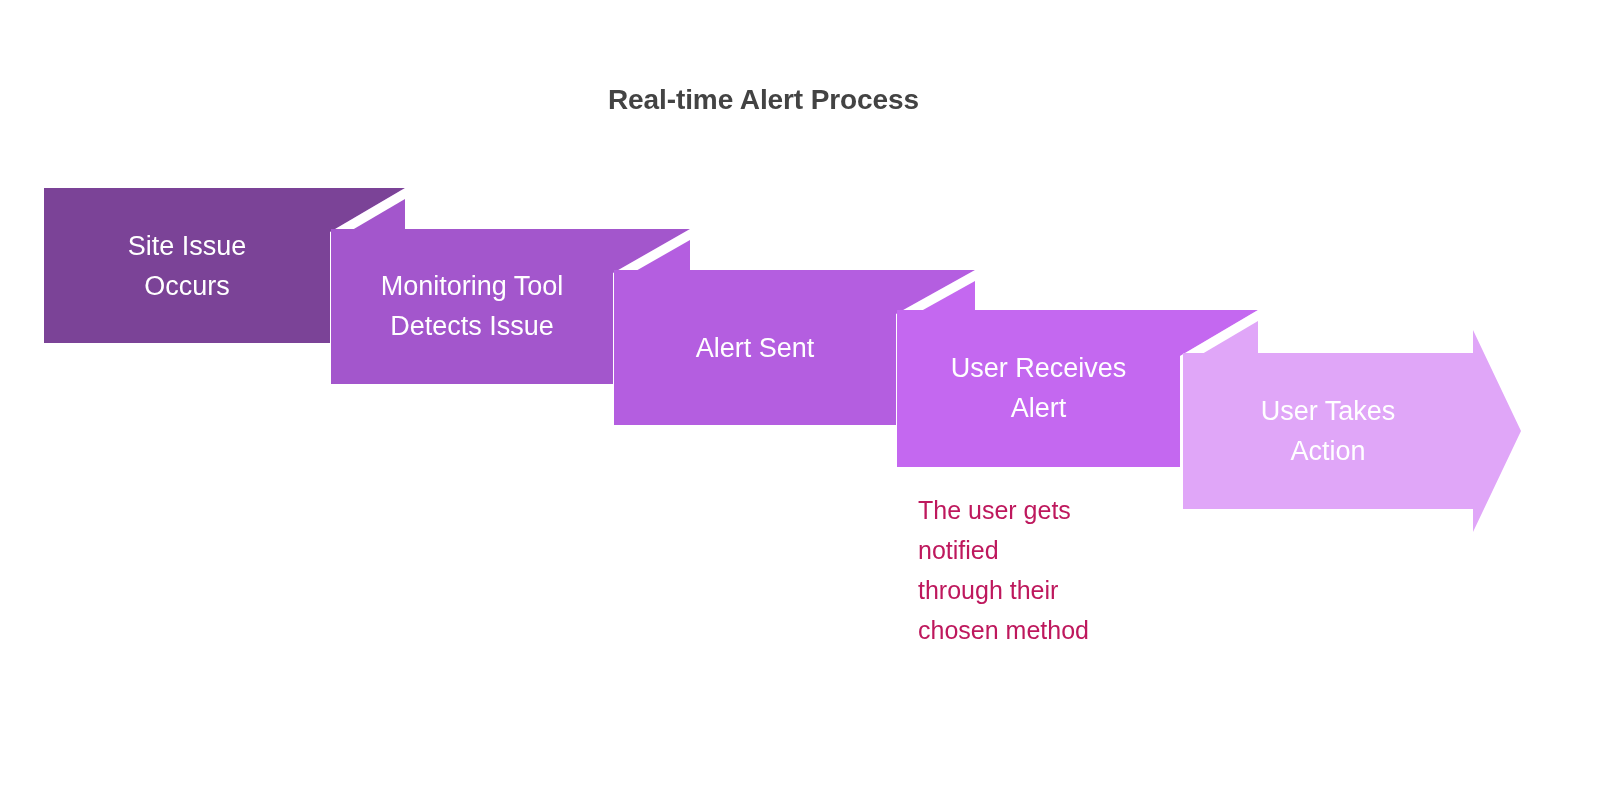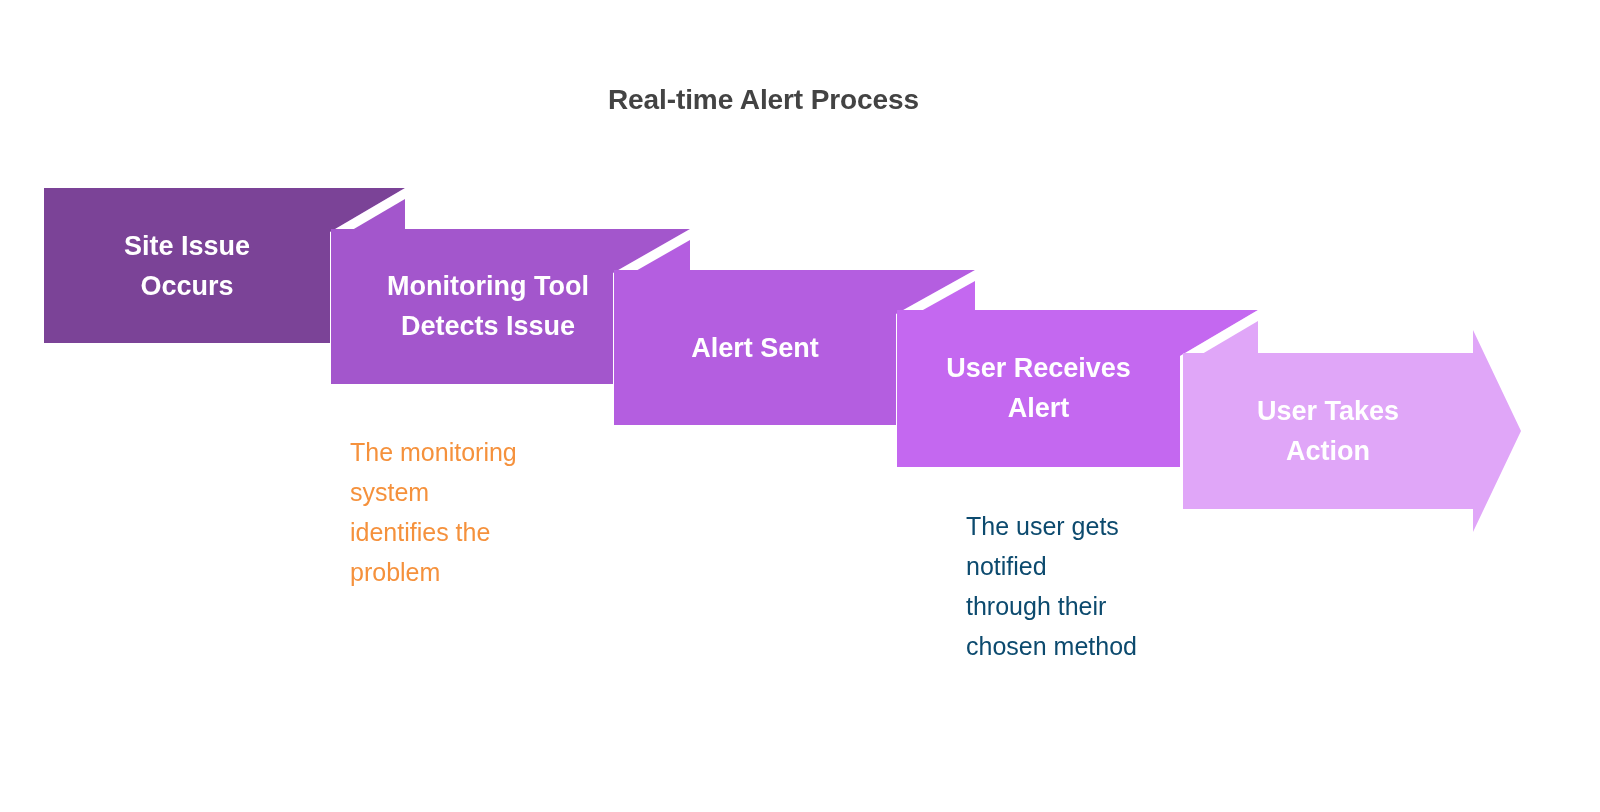--- a/index.html
+++ b/index.html
@@ -46,21 +46,20 @@
   }
 
   .step-label {
     position: absolute;
     text-align: center;
     color: #ffffff;
     font-size: 27px;
     line-height: 40px;
     white-space: pre-line;
     pointer-events: none;
-    font-weight: bold;
   }
 
   .step-desc {
     position: absolute;
     font-size: 25px;
     line-height: 40px;
     white-space: pre-line;
   }
 </style>
 </head>
@@ -88,30 +87,26 @@
     <polygon points="1180,310 1258,310 1258,389 1180,356" fill="#E0A6F8"></polygon>
     <polygon points="897,310 1258,310 1180,356 1180,467 897,467" fill="#C468F0"></polygon>
     <polygon points="1258,310 1180,356 1180,367 1258,321" fill="#ffffff"></polygon>
 
     <polygon points="1183,353 1473,353 1473,330 1521,431 1473,532 1473,509 1183,509" fill="#E0A6F8"></polygon>
 
   </svg>
 
   <div class="step-label" style="left:44px;  top:226px; width:286px;">Site Issue
 Occurs</div>
-  <div class="step-label" style="left:331px; top:266px; width:282px;padding-left:16px;">Monitoring Tool
+  <div class="step-label" style="left:331px; top:266px; width:282px;">Monitoring Tool
 Detects Issue</div>
   <div class="step-label" style="left:614px; top:328px; width:282px;">Alert Sent</div>
   <div class="step-label" style="left:1183px; top:391px; width:290px;">User Takes
 Action</div>
   <div class="step-label" style="left:897px; top:348px; width:283px;">User Receives
 Alert</div>
 
-  <div class="step-desc" style="left:350px;  top:432px; width:265px; color:#F5913C;">The monitoring
-system
-identifies the
-problem</div>
-  <div class="step-desc" style="left:918px;  top:506px; width:270px; color:#0c4a6e;margin-left:48px;">The user gets
+  <div class="step-desc" style="left:918px;  top:490px; width:270px; color:#be185d;">The user gets
 notified
 through their
 chosen method</div>
 
 </div>
 
 </body></html>

